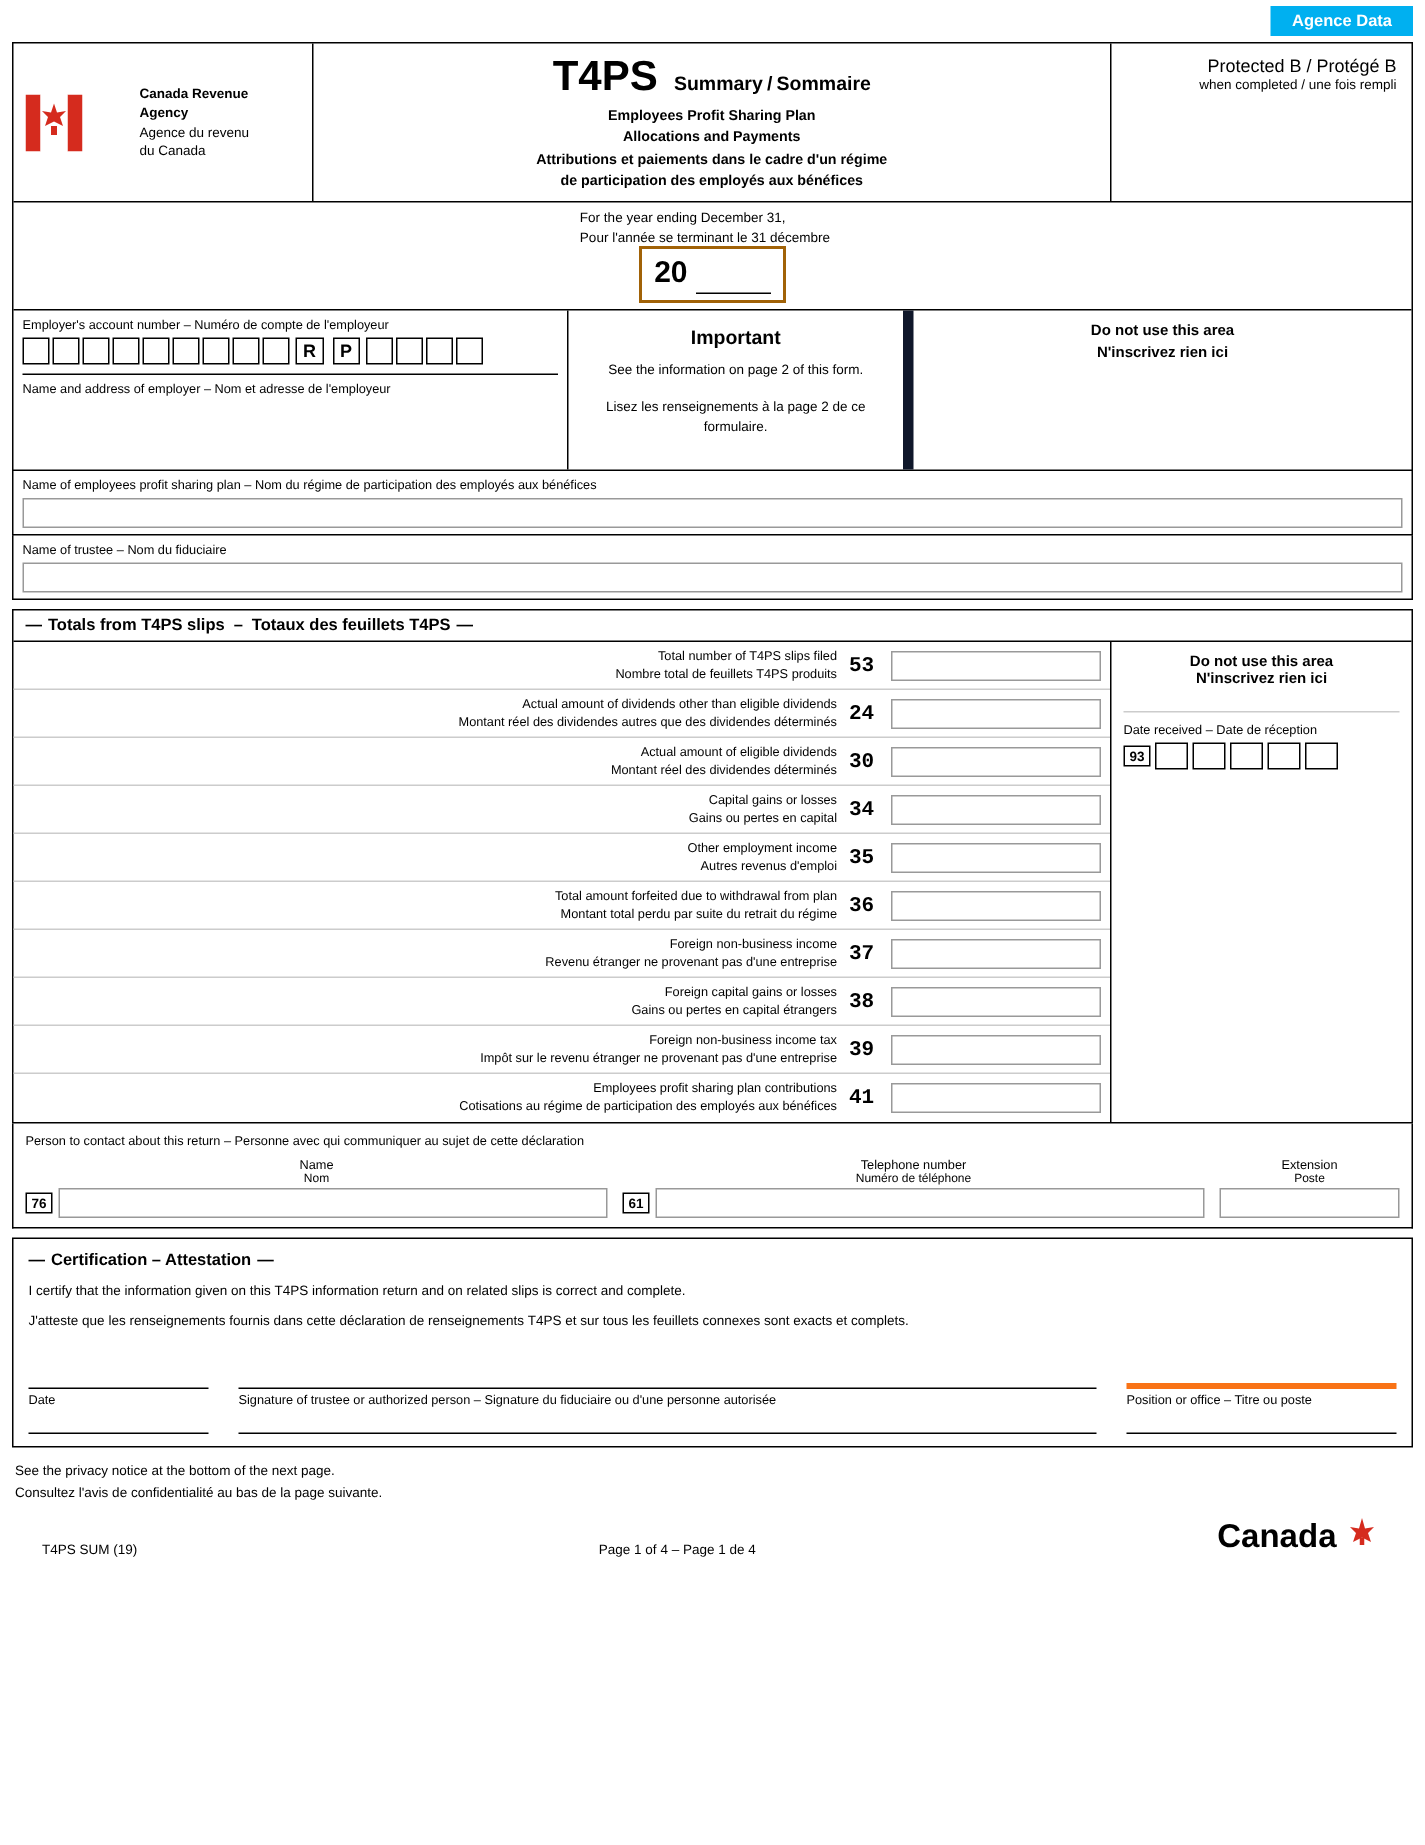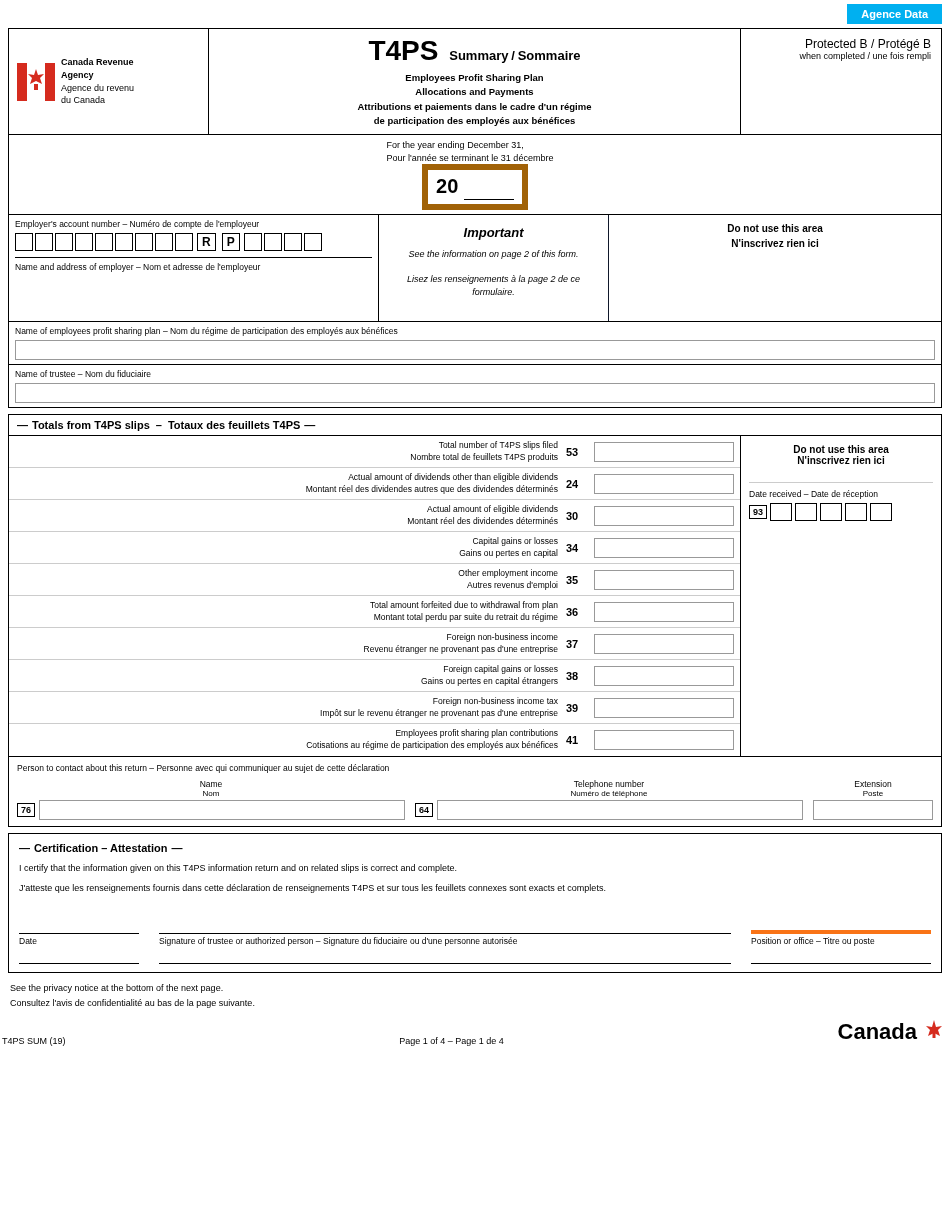--- a/index.html
+++ b/index.html
@@ -61,21 +61,21 @@
       flex-shrink: 0;
     }
     .protected {
       font-size: 12px;
       font-weight: normal;
     }
     .when-completed {
       font-size: 9px;
     }
     .year-box {
-      border: 6px solid #a16207;
+      border: 2px solid #a16207;
       padding: 4px 8px;
       font-size: 20px;
       font-weight: bold;
       min-width: 80px;
       text-align: left;
     }
     .employer-col {
       width: 370px;
       border-right: 1px solid #000;
       padding: 4px 6px;
@@ -172,24 +172,25 @@
       border-bottom: none;
     }
     .totals-row-label {
       text-align: right;
       font-size: 8.5px;
       line-height: 1.4;
       flex: 1;
       padding-right: 8px;
     }
     .totals-row-number {
-      font-size: 11px;
+      font-size: 14px;
       font-weight: bold;
       width: 28px;
       flex-shrink: 0;
+      font-family: Liberation Mono, monospace;
     }
     .totals-row-input {
       border: 1px solid #999;
       width: 140px;
       height: 20px;
       flex-shrink: 0;
     }
     .contact-label {
       font-size: 8.5px;
       margin-bottom: 6px;
@@ -207,21 +208,21 @@
     
     .footer-notes {
       padding: 8px 10px 4px 10px;
       font-size: 9px;
       line-height: 1.6;
     }
     .footer-bottom {
       display: flex;
       justify-content: space-between;
       align-items: flex-end;
-      padding: 4px 2px;
+      padding: 4px 28px;
     }
     .footer-form-id {
       font-size: 9px;
     }
     .footer-page {
       font-size: 9px;
     }
     .totals-outer {
       border: 1px solid #000;
       margin: 6px 8px 0 8px;
@@ -294,21 +295,21 @@
 
 <div class="page">
 
   <div class="top-bar">
     <button class="clear-data-btn">Agence Data</button>
   </div>
 
   <div class="header-outer">
     <div class="main-header-row">
 
-      <div class="logo-area" style="padding: 6px 8px; border-right: 1px solid #000;">
+      <div class="logo-area" style="padding: 6px 8px; border-right: 1px solid #000; gap: 32px;">
 
         <svg width="38" height="38" viewBox="0 0 38 38" style="margin-right:6px; flex-shrink:0;">
           <rect x="0" y="0" width="10" height="38" fill="#d52b1e"></rect>
           <rect x="28" y="0" width="10" height="38" fill="#d52b1e"></rect>
           <rect x="10" y="0" width="18" height="38" fill="#fff"></rect>
 
           <polygon points="19,6 21,12 27,11 23,15 25,21 19,18 13,21 15,15 11,11 17,12" fill="#d52b1e"></polygon>
           <rect x="17" y="21" width="4" height="6" fill="#d52b1e"></rect>
         </svg>
         <div class="logo-text">
@@ -368,21 +369,21 @@
           <span class="rp-label">R</span>
           <span class="rp-label">P</span>
           <div class="acct-box"></div>
           <div class="acct-box"></div>
           <div class="acct-box"></div>
           <div class="acct-box"></div>
         </div>
         <div class="name-address-label">Name and address of employer – Nom et adresse de l'employeur</div>
       </div>
 
-      <div class="important-col" style="border-right:1px solid #0f172a; padding:10px;font-style:italic;">
+      <div class="important-col" style="border-right:7px solid #0f172a; padding:10px;">
         <div class="important-title">Important</div>
         <div class="important-text">See the information on page 2 of this form.</div>
         <br>
         <div class="important-text">Lisez les renseignements à la page 2 de ce formulaire.</div>
       </div>
 
       <div class="do-not-use-col" style="padding:8px;">
         <div class="do-not-use-title">Do not use this area</div>
         <div class="do-not-use-fr">N'inscrivez rien ici</div>
       </div>
@@ -532,21 +533,21 @@
         <div style="display:flex; align-items:center; gap:4px; margin-top:2px;">
           <span style="font-size:9px; font-weight:bold; border:1px solid #000; padding:1px 3px;">76</span>
           <input type="text" style="flex: 1 1 0%; height: 20px;" value="">
         </div>
       </div>
 
       <div style="flex:1; margin-right:10px;">
         <div style="text-align:center; font-size:8.5px;">Telephone number</div>
         <div style="text-align:center; font-size:8px;">Numéro de téléphone</div>
         <div style="display:flex; align-items:center; gap:4px; margin-top:2px;">
-          <span style="font-size:9px; font-weight:bold; border:1px solid #000; padding:1px 3px;">64</span>
+          <span style="font-size:9px; font-weight:bold; border:1px solid #000; padding:1px 3px;">61</span>
           <input type="text" style="flex: 1 1 0%; height: 20px;" value="">
         </div>
       </div>
 
       <div style="width:120px;">
         <div style="text-align:center; font-size:8.5px;">Extension</div>
         <div style="text-align:center; font-size:8px;">Poste</div>
         <input type="text" style="width: 100%; height: 20px; margin-top: 2px;" value="">
       </div>
     </div>

